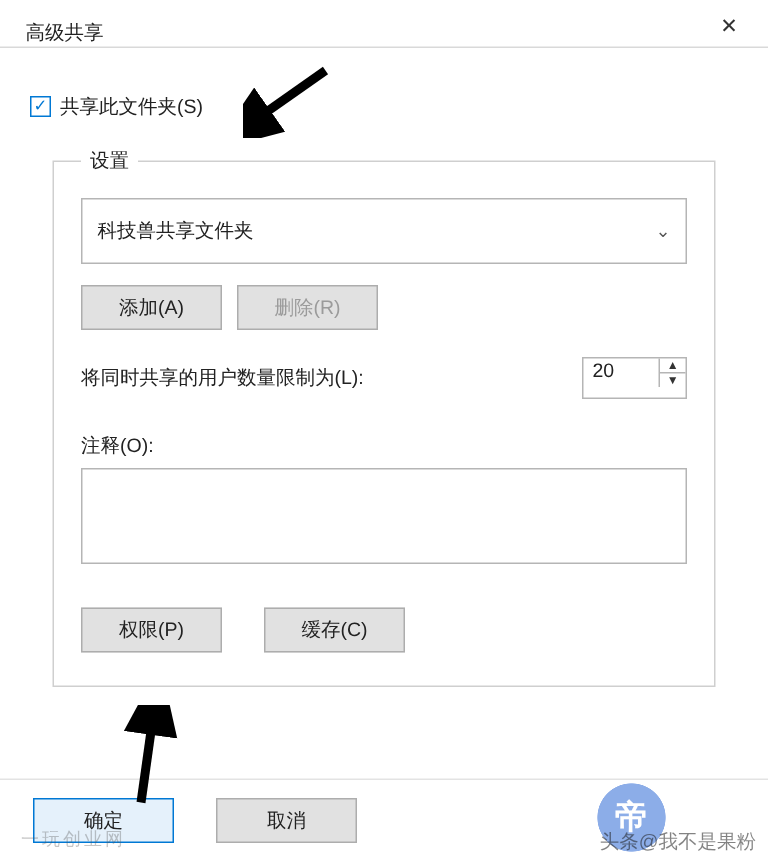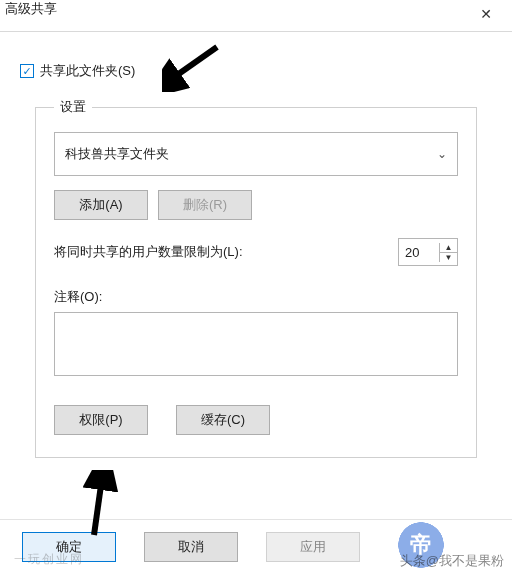--- a/index.html
+++ b/index.html
@@ -9,23 +9,23 @@
     font-size: 13px;
     background: #fff;
     width: 512px;
     height: 578px;
     position: relative;
     color: #222;
   }
   .titlebar {
     height: 32px;
     display: flex;
-    align-items: flex-start;
+    align-items: flex-end;
     justify-content: space-between;
-    padding: 0 6px 0 5px;
+    padding: 0 6px 0 17px;
     border-bottom: 1px solid #d9d9d9;
     background: #fff;
   }
   .titlebar .title { font-size: 13px; }
   .titlebar .close {
     width: 40px;
     height: 28px;
     display: flex;
     align-items: center;
     justify-content: center;
@@ -96,24 +96,24 @@
   .btn.primary { background: #e5f1fb; border-color: #0078d4; }
   .limit-row {
     display: flex;
     align-items: center;
     justify-content: space-between;
     margin-bottom: 22px;
     gap: 12px;
   }
   .spinner {
     display: flex;
-    align-items: center;
+    align-items: flex-start;
     border: 1px solid #b5b5b5;
     height: 28px;
-    width: 60px;
+    width: 70px;
     background: #fff;
   }
   .spinner .val {
     flex: 1;
     display: flex;
     align-items: center;
     padding: 0 6px;
   }
   .spinner .arrows {
     width: 18px;
@@ -233,21 +233,20 @@
     <div class="perm-row">
       <div class="btn">权限(P)</div>
       <div class="btn">缓存(C)</div>
     </div>
   </fieldset>
 </div>
 
 <div class="bottom-row">
   <div class="btn primary">确定</div>
   <div class="btn">取消</div>
-  <div class="btn" style="opacity:0.55">应用</div>
 </div>
 
 <div class="arrow" style="left:162px; top:42px;">
   <svg width="60" height="50">
     <defs>
         <marker id="ah1" markerWidth="10" markerHeight="10" refX="2" refY="3" orient="auto">
           <path d="M0,0 L0,6 L8,3 z" fill="#000"></path>
         </marker>
       </defs>
     <line x1="55" y1="5" x2="8" y2="38" stroke="#000" stroke-width="6" marker-end="url(#ah1)"></line>

